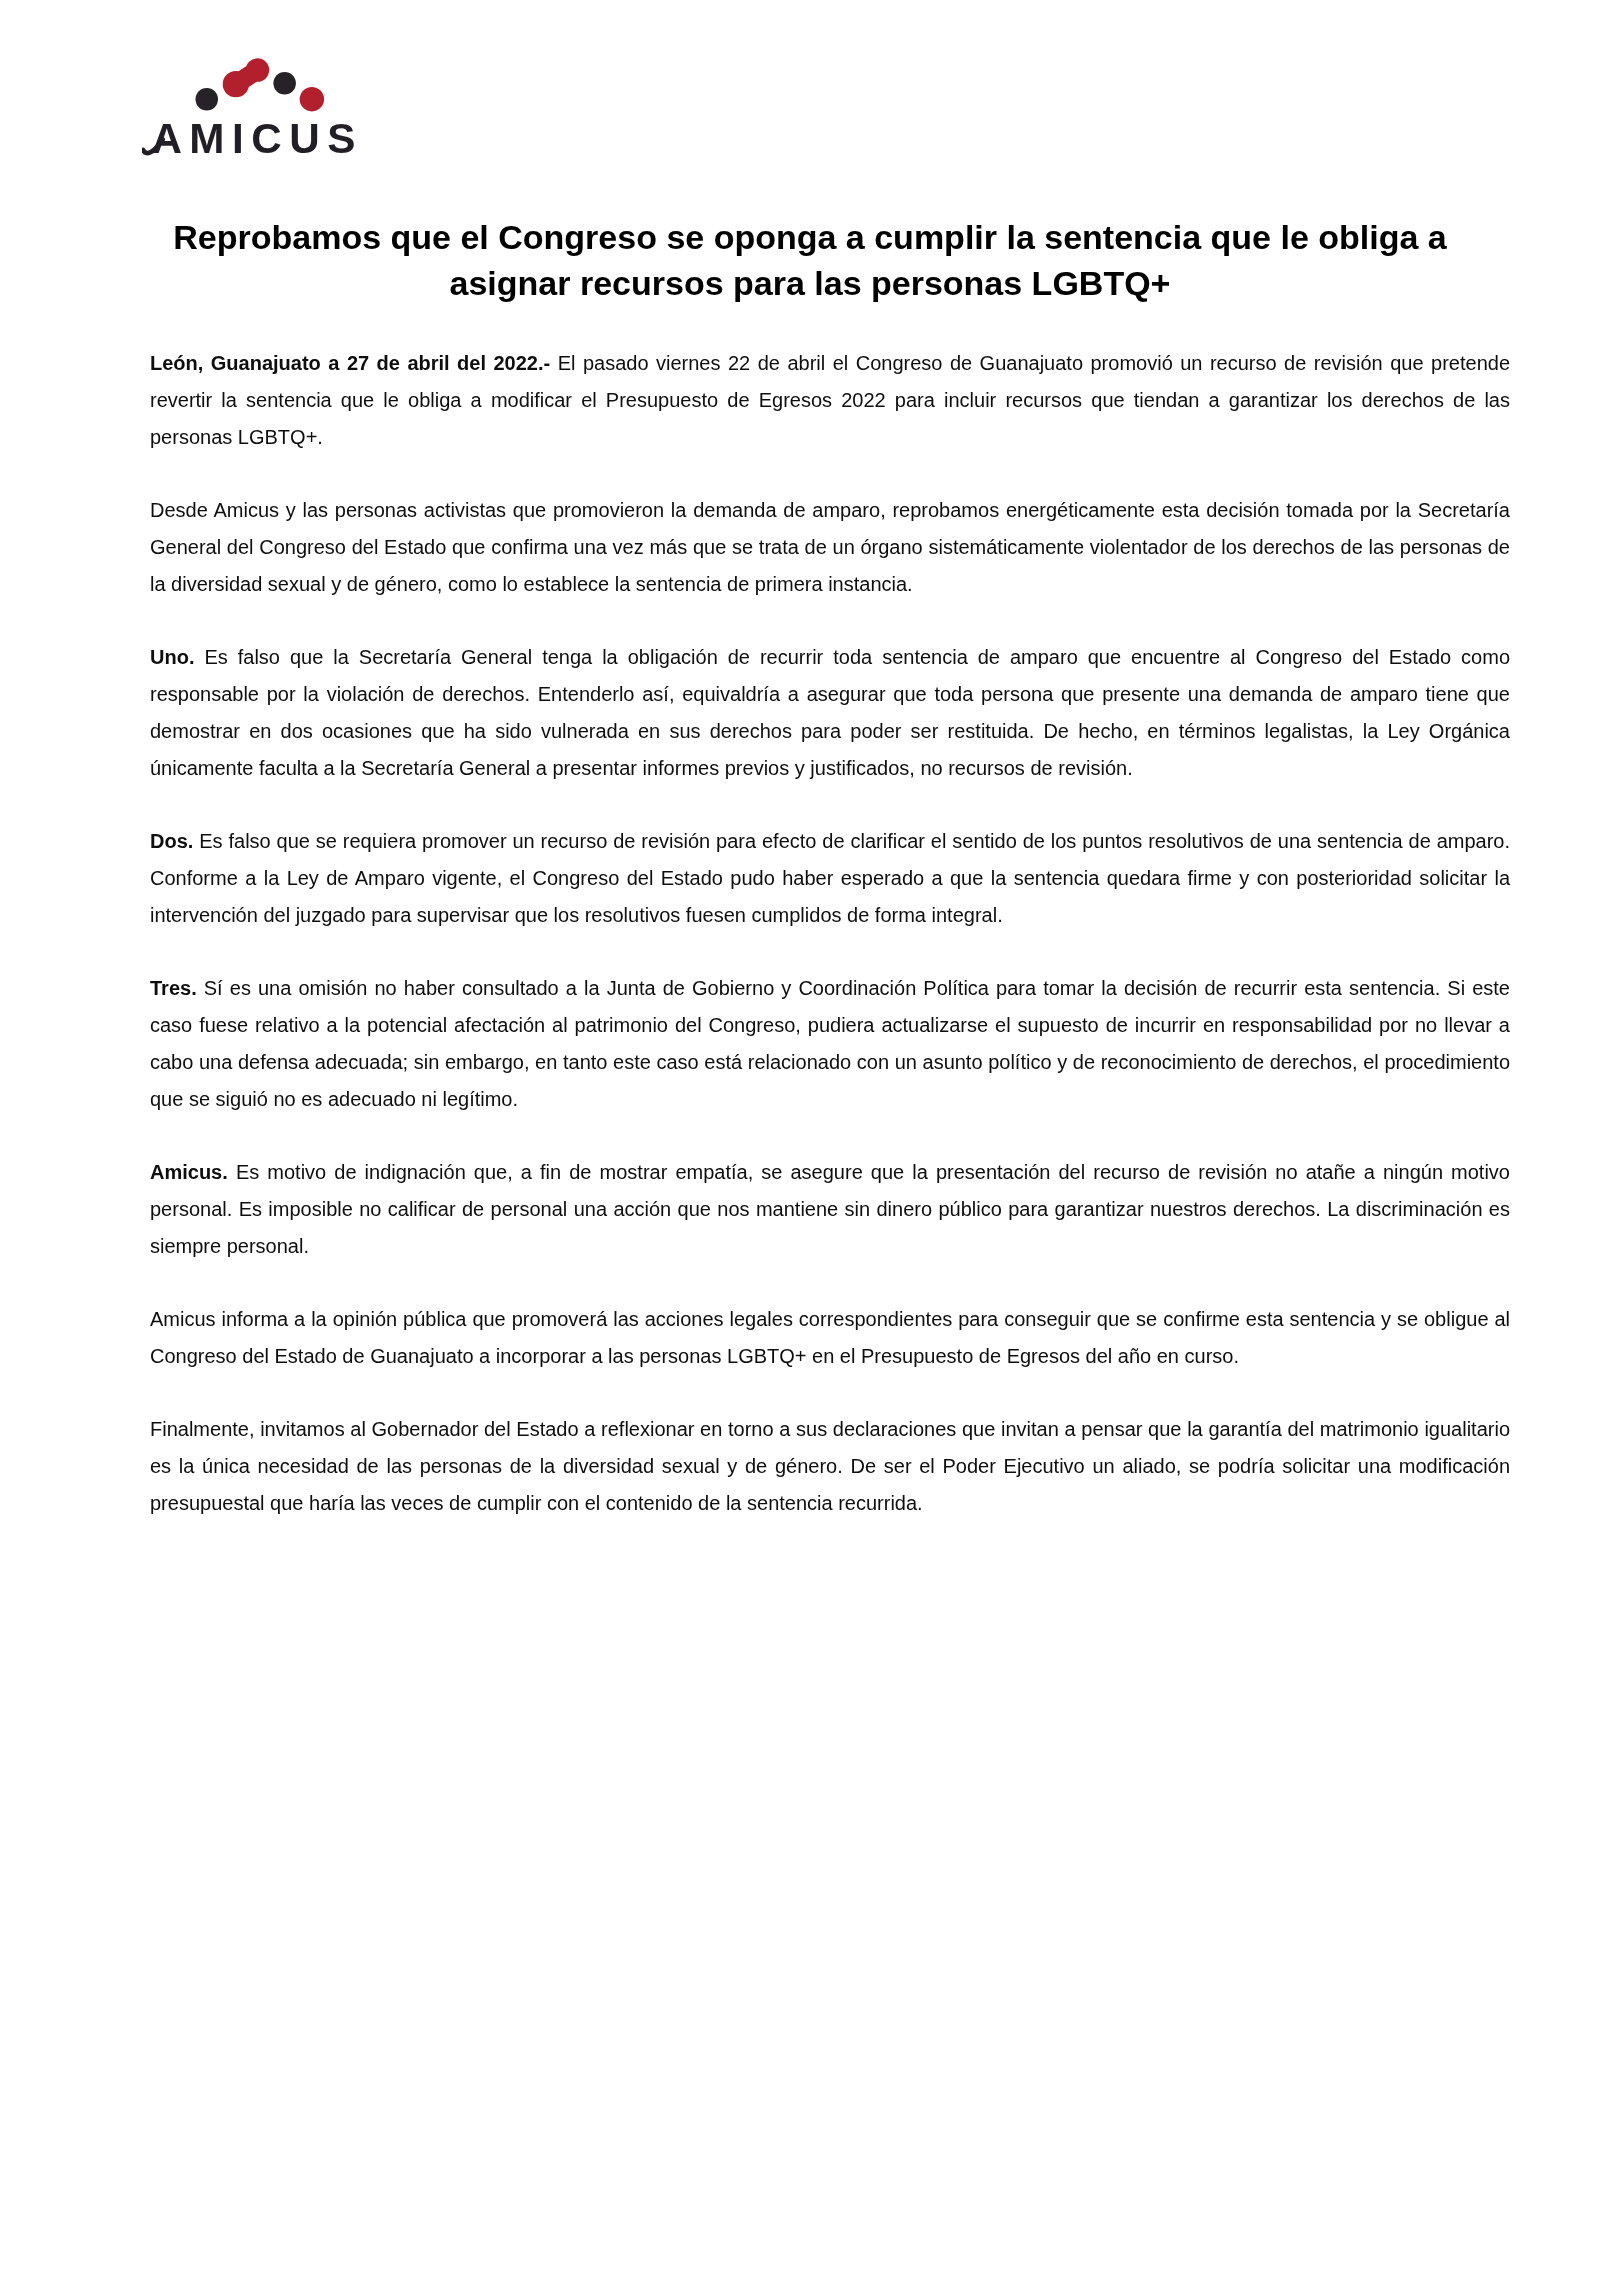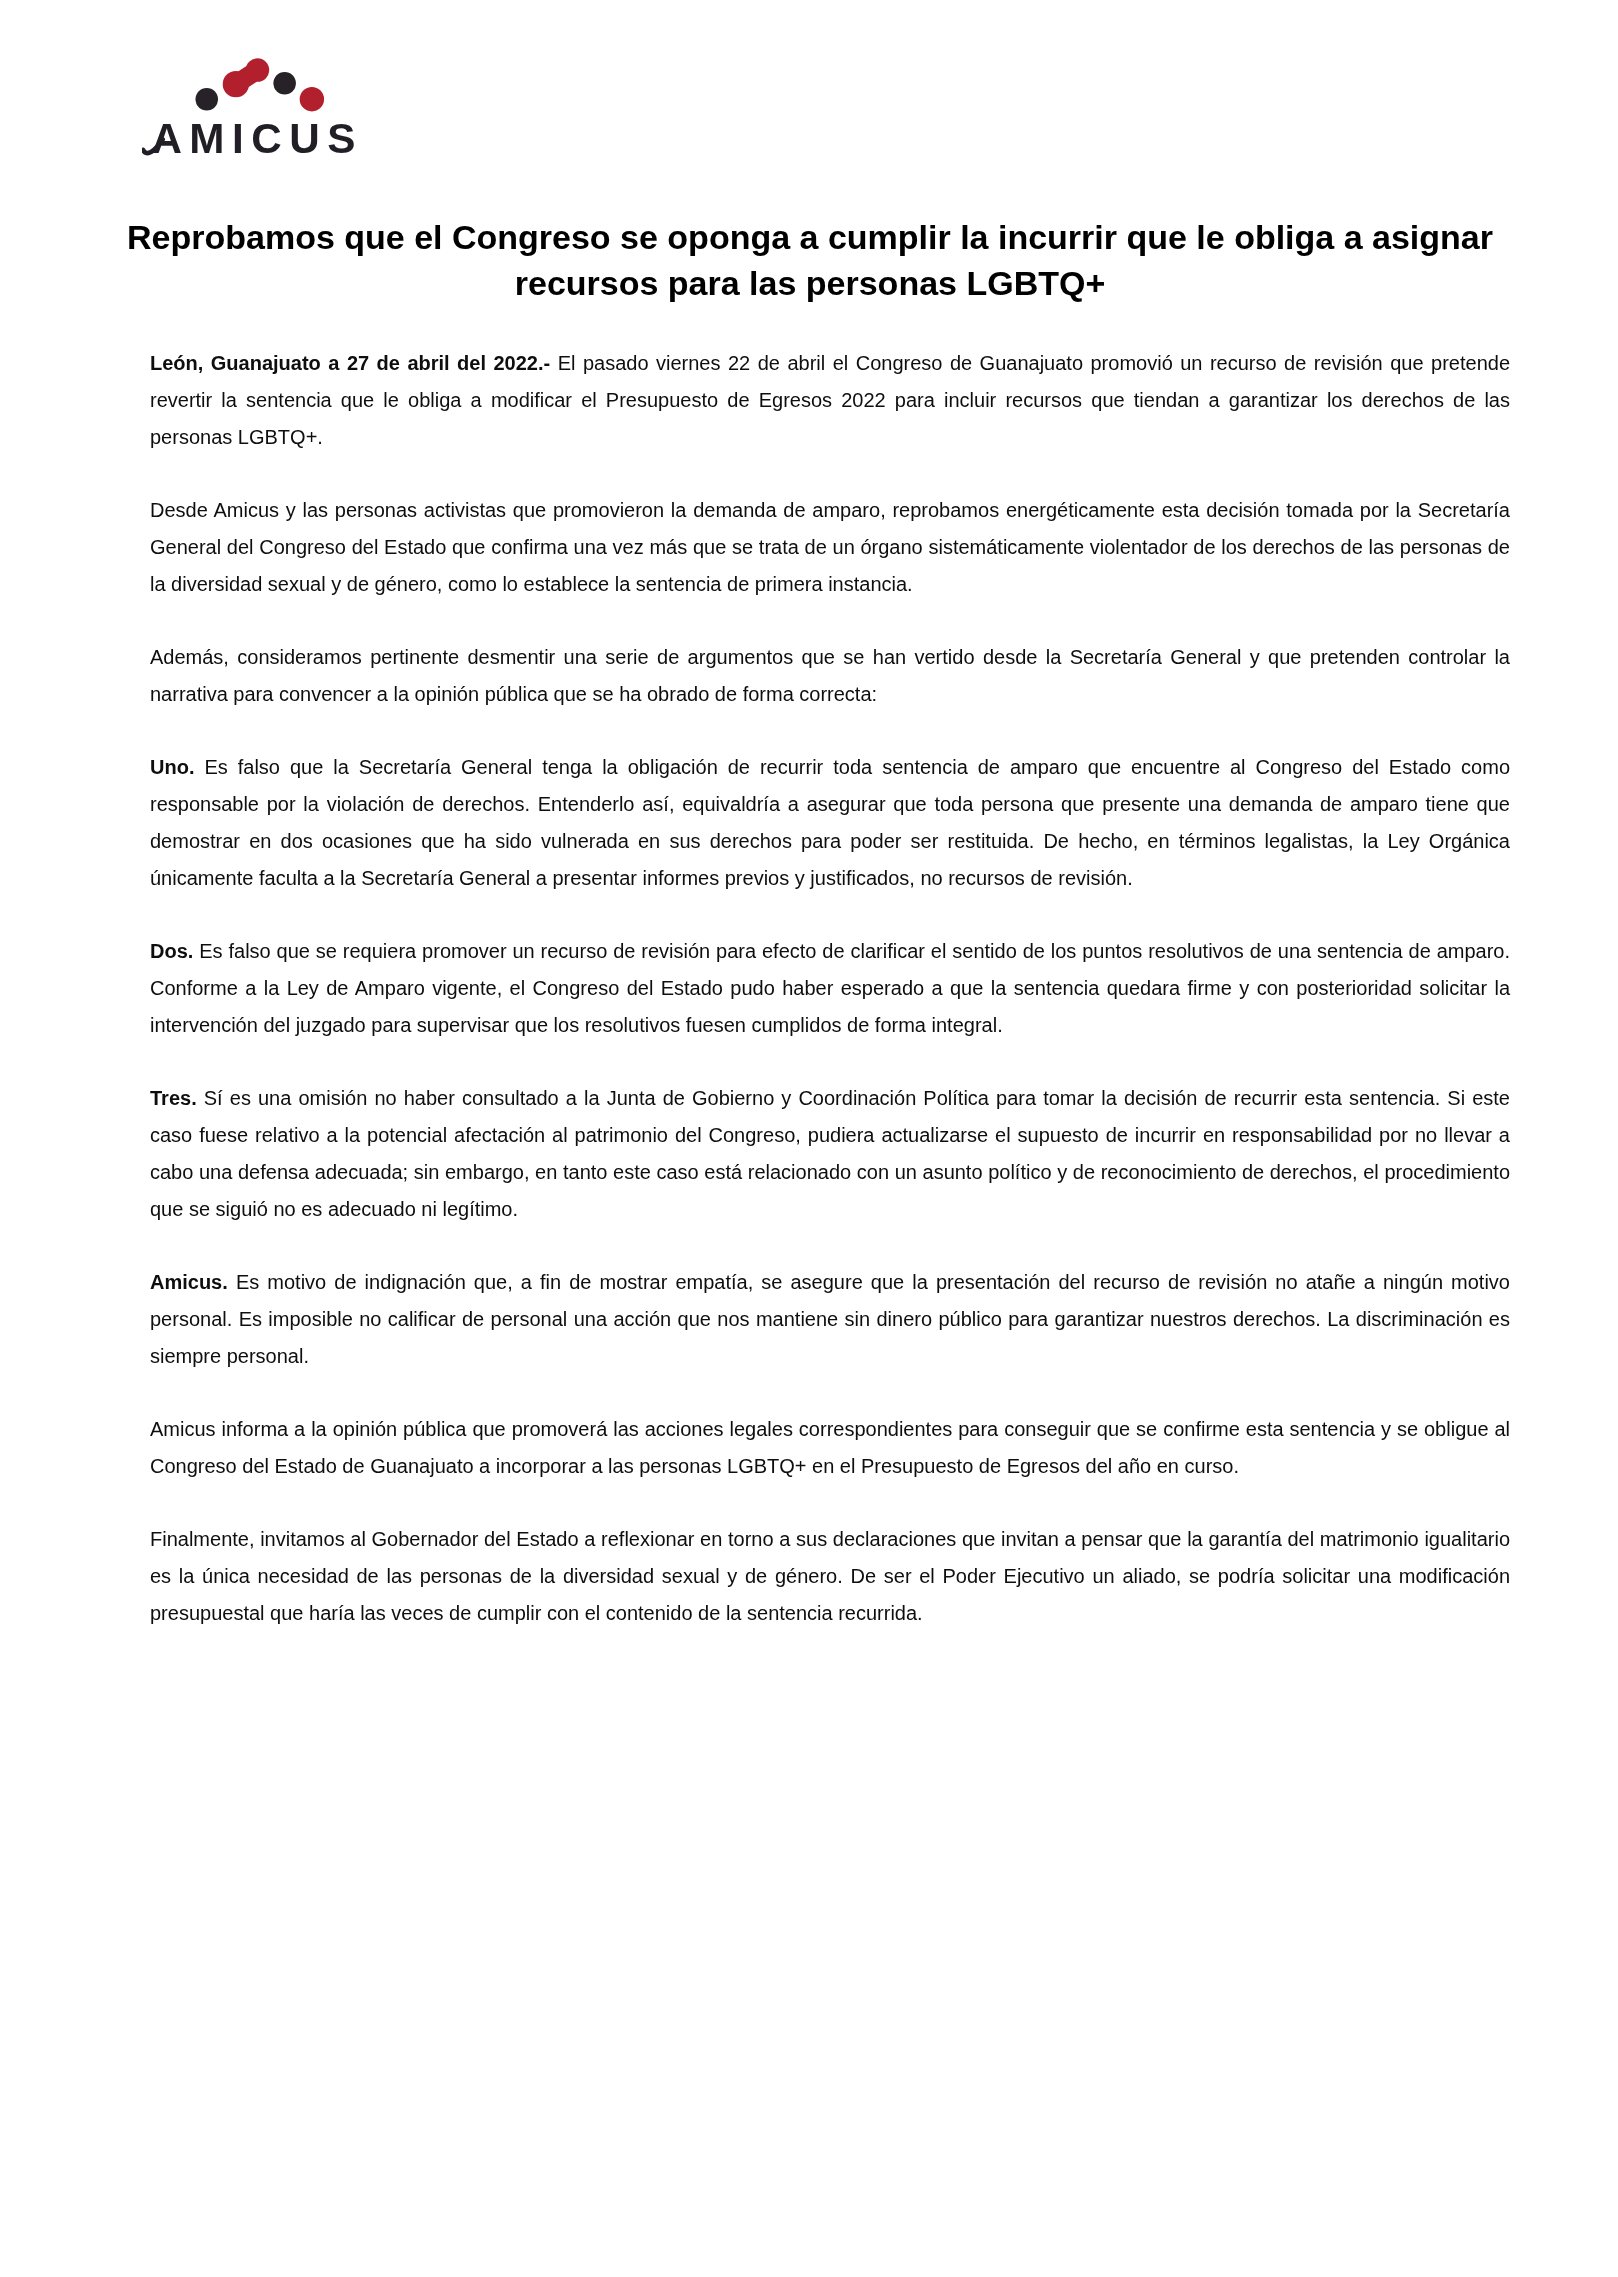--- a/index.html
+++ b/index.html
@@ -80,28 +80,27 @@
       <circle cx="100" cy="32" r="14" fill="#b2202e"></circle>
       <circle cx="123" cy="17" r="12.5" fill="#b2202e"></circle>
       <circle cx="152" cy="31" r="12" fill="#272228"></circle>
       <circle cx="181" cy="48" r="13" fill="#b2202e"></circle>
 
       <path class="swash" d="M 22 91 C 14 103, 5 110, 1 102"></path>
       <text class="wordmark" x="10" y="105">AMICUS</text>
     </svg>
   </div>
 
-  <h1 class="doc-title">Reprobamos que el Congreso se oponga a cumplir la incurrir que le obliga a asignar recursos para las personas LGBTQ+</h1>
+  <h1 class="doc-title">Reprobamos que el Congreso se oponga a cumplir la sentencia que le obliga a asignar recursos para las personas LGBTQ+</h1>
 
   <div class="body-text">
     <p><span class="lead">León, Guanajuato a 27 de abril del 2022.-</span><span> El pasado viernes 22 de abril el Congreso de Guanajuato promovió un recurso de revisión que pretende revertir la sentencia que le obliga a modificar el Presupuesto de Egresos 2022 para incluir recursos que tiendan a garantizar los derechos de las personas LGBTQ+.</span></p>
 
     <p><span class="lead"></span><span>Desde Amicus y las personas activistas que promovieron la demanda de amparo, reprobamos energéticamente esta decisión tomada por la Secretaría General del Congreso del Estado que confirma una vez más que se trata de un órgano sistemáticamente violentador de los derechos de las personas de la diversidad sexual y de género, como lo establece la sentencia de primera instancia.</span></p>
 
-    <p><span class="lead"></span><span>Además, consideramos pertinente desmentir una serie de argumentos que se han vertido desde la Secretaría General y que pretenden controlar la narrativa para convencer a la opinión pública que se ha obrado de forma correcta:</span></p>
 
     <p><span class="lead">Uno.</span><span> Es falso que la Secretaría General tenga la obligación de recurrir toda sentencia de amparo que encuentre al Congreso del Estado como responsable por la violación de derechos. Entenderlo así, equivaldría a asegurar que toda persona que presente una demanda de amparo tiene que demostrar en dos ocasiones que ha sido vulnerada en sus derechos para poder ser restituida. De hecho, en términos legalistas, la Ley Orgánica únicamente faculta a la Secretaría General a presentar informes previos y justificados, no recursos de revisión.</span></p>
 
     <p><span class="lead">Dos.</span><span> Es falso que se requiera promover un recurso de revisión para efecto de clarificar el sentido de los puntos resolutivos de una sentencia de amparo. Conforme a la Ley de Amparo vigente, el Congreso del Estado pudo haber esperado a que la sentencia quedara firme y con posterioridad solicitar la intervención del juzgado para supervisar que los resolutivos fuesen cumplidos de forma integral.</span></p>
 
     <p><span class="lead">Tres.</span><span> Sí es una omisión no haber consultado a la Junta de Gobierno y Coordinación Política para tomar la decisión de recurrir esta sentencia. Si este caso fuese relativo a la potencial afectación al patrimonio del Congreso, pudiera actualizarse el supuesto de incurrir en responsabilidad por no llevar a cabo una defensa adecuada; sin embargo, en tanto este caso está relacionado con un asunto político y de reconocimiento de derechos, el procedimiento que se siguió no es adecuado ni legítimo.</span></p>
 
     <p><span class="lead">Amicus.</span><span> Es motivo de indignación que, a fin de mostrar empatía, se asegure que la presentación del recurso de revisión no atañe a ningún motivo personal. Es imposible no calificar de personal una acción que nos mantiene sin dinero público para garantizar nuestros derechos. La discriminación es siempre personal.</span></p>
 
     <p><span class="lead"></span><span>Amicus informa a la opinión pública que promoverá las acciones legales correspondientes para conseguir que se confirme esta sentencia y se obligue al Congreso del Estado de Guanajuato a incorporar a las personas LGBTQ+ en el Presupuesto de Egresos del año en curso.</span></p>

